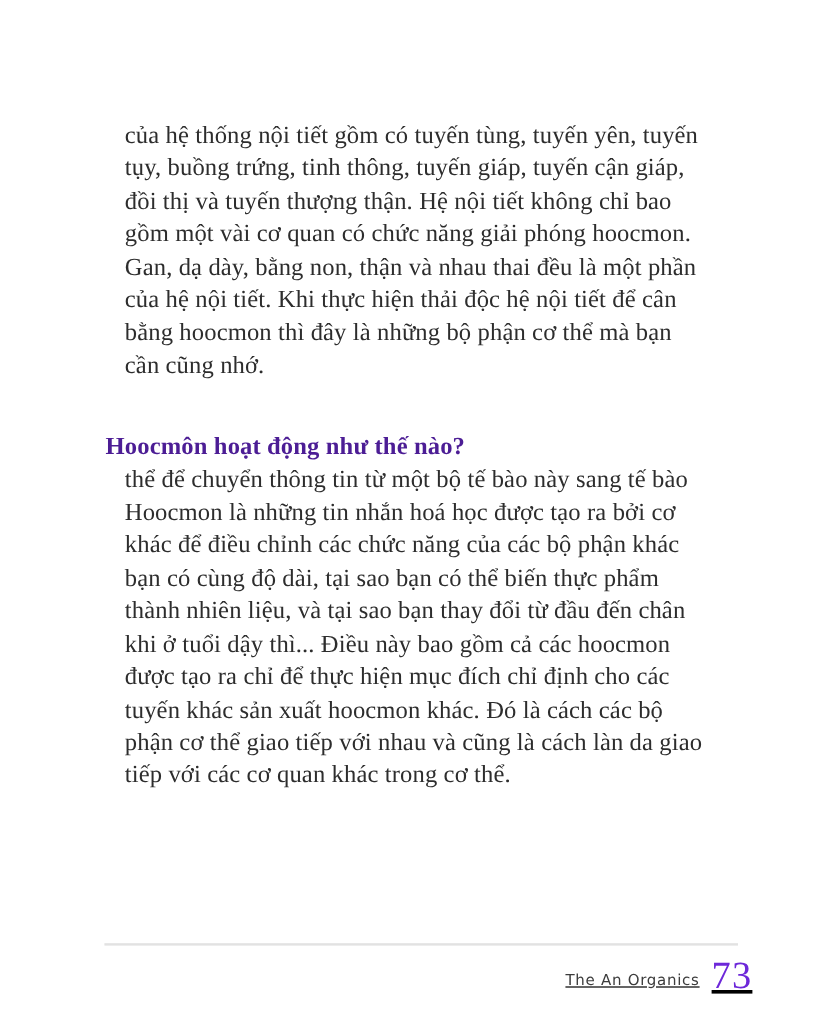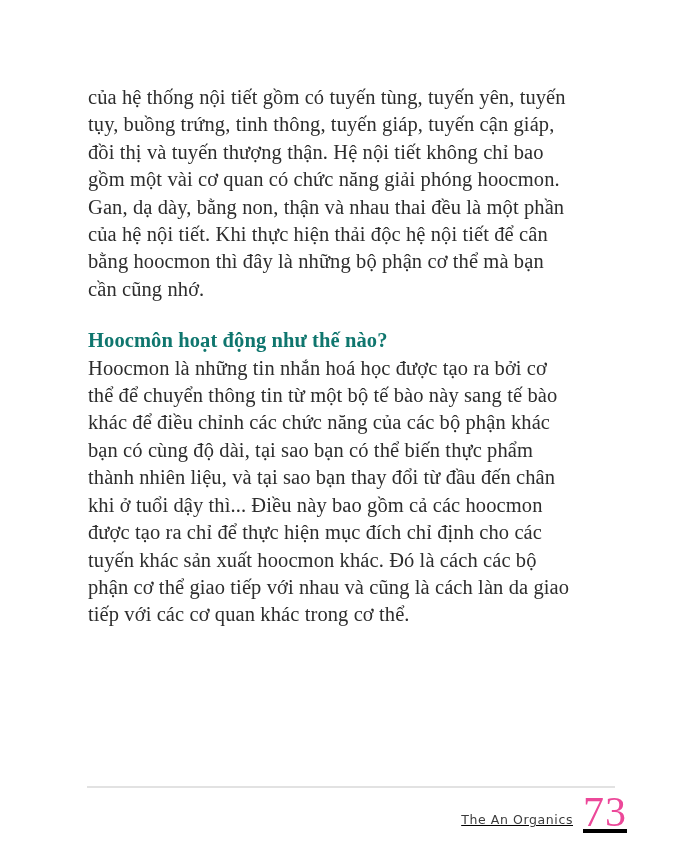--- a/index.html
+++ b/index.html
@@ -26,31 +26,31 @@
     width: 540px;
     color: #2d2d2d;
     font-size: 20.5px;
     line-height: 27.4px;
     letter-spacing: 0.1px;
   }
   .line {
     white-space: nowrap;
   }
   .para {
-    margin: 0;
+    margin: 16px;
   }
   .para + .para,
   .heading + .para {
     margin-top: 0;
   }
   .gap {
     height: 24px;
   }
   .heading {
-    color: #0f766e;
+    color: #4c1d95;
     font-weight: 700;
     font-size: 20.5px;
     line-height: 27.4px;
     white-space: nowrap;
   }
   .footer {
     position: absolute;
     left: 87px;
     top: 786px;
     width: 528px;
@@ -72,23 +72,23 @@
     font-family: "DejaVu Sans", sans-serif;
     font-size: 12.5px;
     color: #3c3c3c;
     letter-spacing: 0.6px;
     margin-right: 10px;
     transform: translateY(-2px);
   }
   .page-number {
     font-family: "Liberation Serif", serif;
     font-weight: 400;
-    font-size: 42px;
+    font-size: 32px;
     line-height: 40px;
-    color: #ec4899;
+    color: #6d28d9;
     letter-spacing: 1px;
     margin-right: -12px;
   }
 </style>
 </head>
 <body>
 
 <div class="page">
 
   <div class="text-block">
@@ -102,22 +102,22 @@
       <div class="line">của hệ nội tiết. Khi thực hiện thải độc hệ nội tiết để cân</div>
       <div class="line">bằng hoocmon thì đây là những bộ phận cơ thể mà bạn</div>
       <div class="line">cần cũng nhớ.</div>
     </div>
 
     <div class="gap"></div>
 
     <div class="heading">Hoocmôn hoạt động như thế nào?</div>
 
     <div class="para">
+      <div class="line">thể để chuyển thông tin từ một bộ tế bào này sang tế bào</div>
       <div class="line">Hoocmon là những tin nhắn hoá học được tạo ra bởi cơ</div>
-      <div class="line">thể để chuyển thông tin từ một bộ tế bào này sang tế bào</div>
       <div class="line">khác để điều chỉnh các chức năng của các bộ phận khác</div>
       <div class="line">bạn có cùng độ dài, tại sao bạn có thể biến thực phẩm</div>
       <div class="line">thành nhiên liệu, và tại sao bạn thay đổi từ đầu đến chân</div>
       <div class="line">khi ở tuổi dậy thì... Điều này bao gồm cả các hoocmon</div>
       <div class="line">được tạo ra chỉ để thực hiện mục đích chỉ định cho các</div>
       <div class="line">tuyến khác sản xuất hoocmon khác. Đó là cách các bộ</div>
       <div class="line">phận cơ thể giao tiếp với nhau và cũng là cách làn da giao</div>
       <div class="line">tiếp với các cơ quan khác trong cơ thể.</div>
     </div>
 

